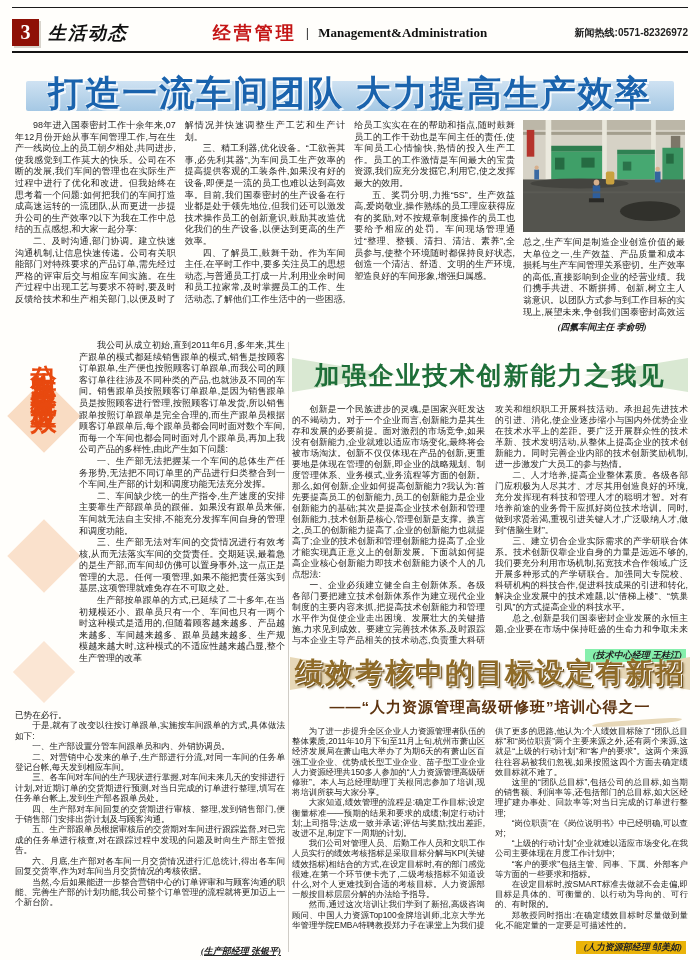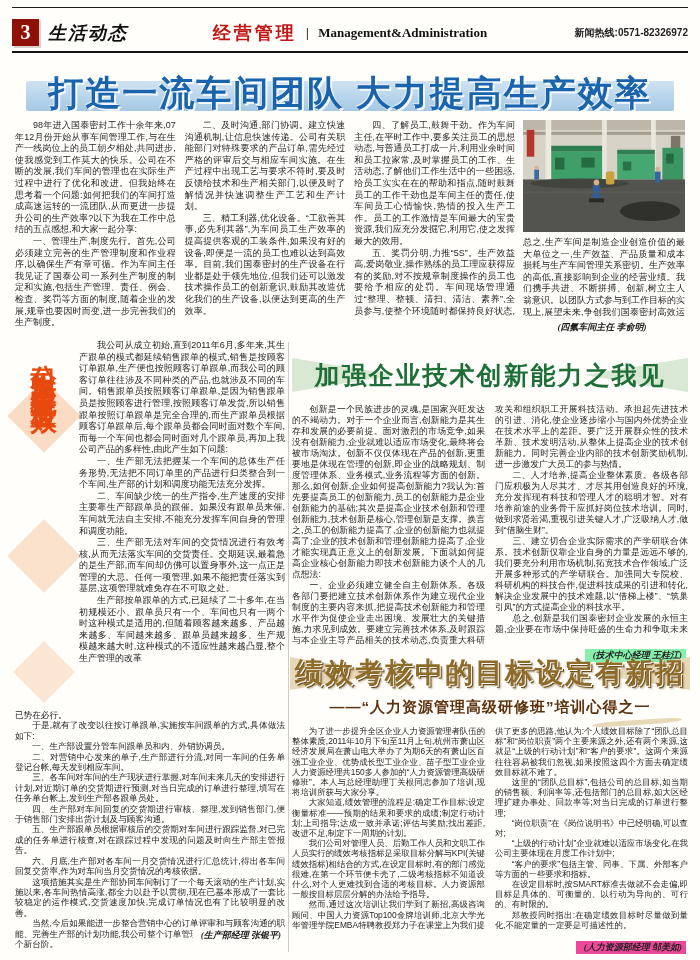--- a/index.html
+++ b/index.html
@@ -77,21 +77,21 @@
   .vd3 { width:44px; height:44px; left:7px; top:306px; transform:rotate(45deg); opacity:.7; }
   .v-title {
     position:relative; margin:0 auto; height:100%;
     writing-mode:vertical-rl; text-orientation:upright;
     font-size:26px; font-weight:900; letter-spacing:4px; line-height:58px;
     color:var(--vertical_title_orange,#e8490f);
   }
   .art2-col  { position:absolute; left:64px; top:2px; width:206px; height:368px; overflow:hidden; }
   .art2-wide { position:absolute; left:0; top:372px; width:270px; height:248px; overflow:hidden;
                font-size:8.6px; line-height:10.4px; }
-  .art2-sig { position:absolute; right:0; bottom:16px; background:#fffefb; padding-left:8px; }
+  .art2-sig { position:absolute; right:0; bottom:0; background:#fffefb; padding-left:8px;text-decoration:underline; }
 
   
   .art3 { position:absolute; top:356px; left:292px; width:396px; height:312px; }
   .a3-title-wrap { position:relative; height:40px; text-align:center; }
   .a3-decor { position:absolute; background:var(--innovation_decor,#d9e8d2); top:2px; height:34px; }
   .a3d-left  { left:0;  width:130px; clip-path:polygon(0 0, 80% 50%, 0 100%); }
   .a3d-right { right:0; width:130px; clip-path:polygon(100% 0, 20% 50%, 100% 100%); }
   .a3-title {
     position:relative; margin:0; font-size:25px; font-weight:900; letter-spacing:2px;
     color:var(--innovation_green,#1e6e38); line-height:38px; white-space:nowrap;
@@ -112,21 +112,21 @@
     text-shadow:1px 1px 0 #fff, 2px 2px 0 #6a4d1b, 3px 3px 2px rgba(106,77,27,.45);
   }
   .a4-subtitle {
     margin-top:4px; text-align:center; font-size:15px; font-weight:900;
     letter-spacing:1px; color:var(--subtitle_brown,#5d330f); white-space:nowrap;
   }
   .a4-swoosh { position:absolute; right:6px; top:66px; width:90px; height:5px;
                background:var(--performance_decor,#e7d8b8); border-radius:50%/100%; transform:rotate(-4deg); }
   .art4-cols { position:relative; margin-top:9px; height:212px; overflow:hidden;
                column-count:2; column-gap:10px; font-size:8.4px; line-height:10.2px; }
-  .art4-sig { position:absolute; right:2px; bottom:2px; background:#ec4899; padding-left:8px;margin-top:35px; }
+  .art4-sig { position:absolute; right:2px; bottom:2px; background:#eab308; padding-left:8px;margin-top:35px; }
 </style>
 </head>
 <body>
 
 <div class="page">
 
   <div class="top-rule"></div>
 
   <div class="masthead">
     <div class="mh-left">
@@ -142,21 +142,20 @@
   </div>
 
   <div class="headline">
     <div class="headline-bar"></div>
     <div class="headline-text">打造一流车间团队 大力提高生产效率</div>
   </div>
 
   <div class="art1">
     <div class="art1-cols body-text">
       <p>98年进入国泰密封工作十余年来,07年12月份开始从事车间管理工作,与在生产一线岗位上的员工朝夕相处,共同进步,使我感觉到工作莫大的快乐。公司在不断的发展,我们车间的管理也在实际生产过程中进行了优化和改进。但我始终在思考着一个问题:如何把我们的车间打造成高速运转的一流团队,从而更进一步提升公司的生产效率?以下为我在工作中总结的五点感想,和大家一起分享:</p>
-      <p>一、管理生产,制度先行。首先,公司必须建立完善的生产管理制度和作业程序,以确保生产有章可循。作为车间主任我见证了国泰公司一系列生产制度的制定和实施,包括生产管理、责任、例会、检查、奖罚等方面的制度,随着企业的发展,规章也要因时而变,进一步完善我们的生产制度。</p>
       <p>二、及时沟通,部门协调。建立快速沟通机制,让信息快速传递。公司有关职能部门对特殊要求的产品订单,需先经过严格的评审后交与相应车间实施。在生产过程中出现工艺与要求不符时,要及时反馈给技术和生产相关部门,以便及时了解情况并快速调整生产工艺和生产计划。</p>
       <p>三、精工利器,优化设备。“工欲善其事,必先利其器”,为车间员工生产效率的提高提供客观的工装条件,如果没有好的设备,即便是一流的员工也难以达到高效率。目前,我们国泰密封的生产设备在行业都是处于领先地位,但我们还可以激发技术操作员工的创新意识,鼓励其改造优化我们的生产设备,以便达到更高的生产效率。</p>
       <p>四、了解员工,鼓舞干劲。作为车间主任,在平时工作中,要多关注员工的思想动态,与普通员工打成一片,利用业余时间和员工拉家常,及时掌握员工的工作、生活动态,了解他们工作生活中的一些困惑,给员工实实在在的帮助和指点,随时鼓舞员工的工作干劲也是车间主任的责任,使车间员工心情愉快,热情的投入生产工作。员工的工作激情是车间最大的宝贵资源,我们应充分发掘它,利用它,使之发挥最大的效用。</p>
       <p>五、奖罚分明,力推“5S”。生产效益高,爱岗敬业,操作熟练的员工理应获得应有的奖励,对不按规章制度操作的员工也要给予相应的处罚。车间现场管理通过“整理、整顿、清扫、清洁、素养”,全员参与,使整个环境随时都保持良好状态,创造一个清洁、舒适、文明的生产环境,塑造良好的车间形象,增强归属感。</p>
     </div>
     <div class="art1-rail">
       <svg class="photo" viewBox="0 0 172 113" preserveAspectRatio="none">
         <rect x="0" y="0" width="172" height="68" fill="#d6d2c6"></rect>
         <rect x="0" y="0" width="172" height="10" fill="#bcb7a8"></rect>
         <rect x="0" y="12" width="172" height="3" fill="#a39e8d"></rect>
@@ -212,21 +211,20 @@
     </div>
     <div class="art2-wide body-text">
       <p class="no-indent">已势在必行。</p>
       <p>于是,就有了改变以往按订单跟单,实施按车间跟单的方式,具体做法如下:</p>
       <p>一、生产部设置分管车间跟单员和内、外销协调员。</p>
       <p>二、对营销中心发来的单子,生产部进行分流,对同一车间的任务单登记台帐,每天发到相应车间。</p>
       <p>三、各车间对车间的生产现状进行掌握,对车间未来几天的安排进行计划,对近期订单的交货期进行预测,对当日完成的订单进行整理,填写在任务单台帐上,发到生产部各跟单员处。</p>
       <p>四、生产部对车间回复的交货期进行审核、整理,发到销售部门,便于销售部门安排出货计划及与顾客沟通。</p>
       <p>五、生产部跟单员根据审核后的交货期对车间进行跟踪监督,对已完成的任务单进行核查,对在跟踪过程中发现的问题及时向生产部主管报告。</p>
       <p>六、月底,生产部对各车间一月交货情况进行汇总统计,得出各车间回复交货率,作为对车间当月交货情况的考核依据。</p>
-      <p>这项措施其实是生产部协同车间制订了一个每天滚动的生产计划,实施以来,各车间热情高涨,都全力以赴予以贯彻,现在已基本形成了一套比较稳定的运作模式,交货速度加快,完成订单情况也有了比较明显的改善。</p>
       <p>当然,今后如果能进一步整合营销中心的订单评审和与顾客沟通的职能、完善生产部的计划功能,我公司整个订单管理的流程就将更加迈上一个新台阶。</p>
     </div>
     <div class="sig art2-sig">(生产部经理 张银平)</div>
   </div>
 
   <div class="art3">
     <div class="a3-title-wrap">
       <div class="a3-decor a3d-left"></div>
       <div class="a3-decor a3d-right"></div>
       <h2 class="a3-title">加强企业技术创新能力之我见</h2>

